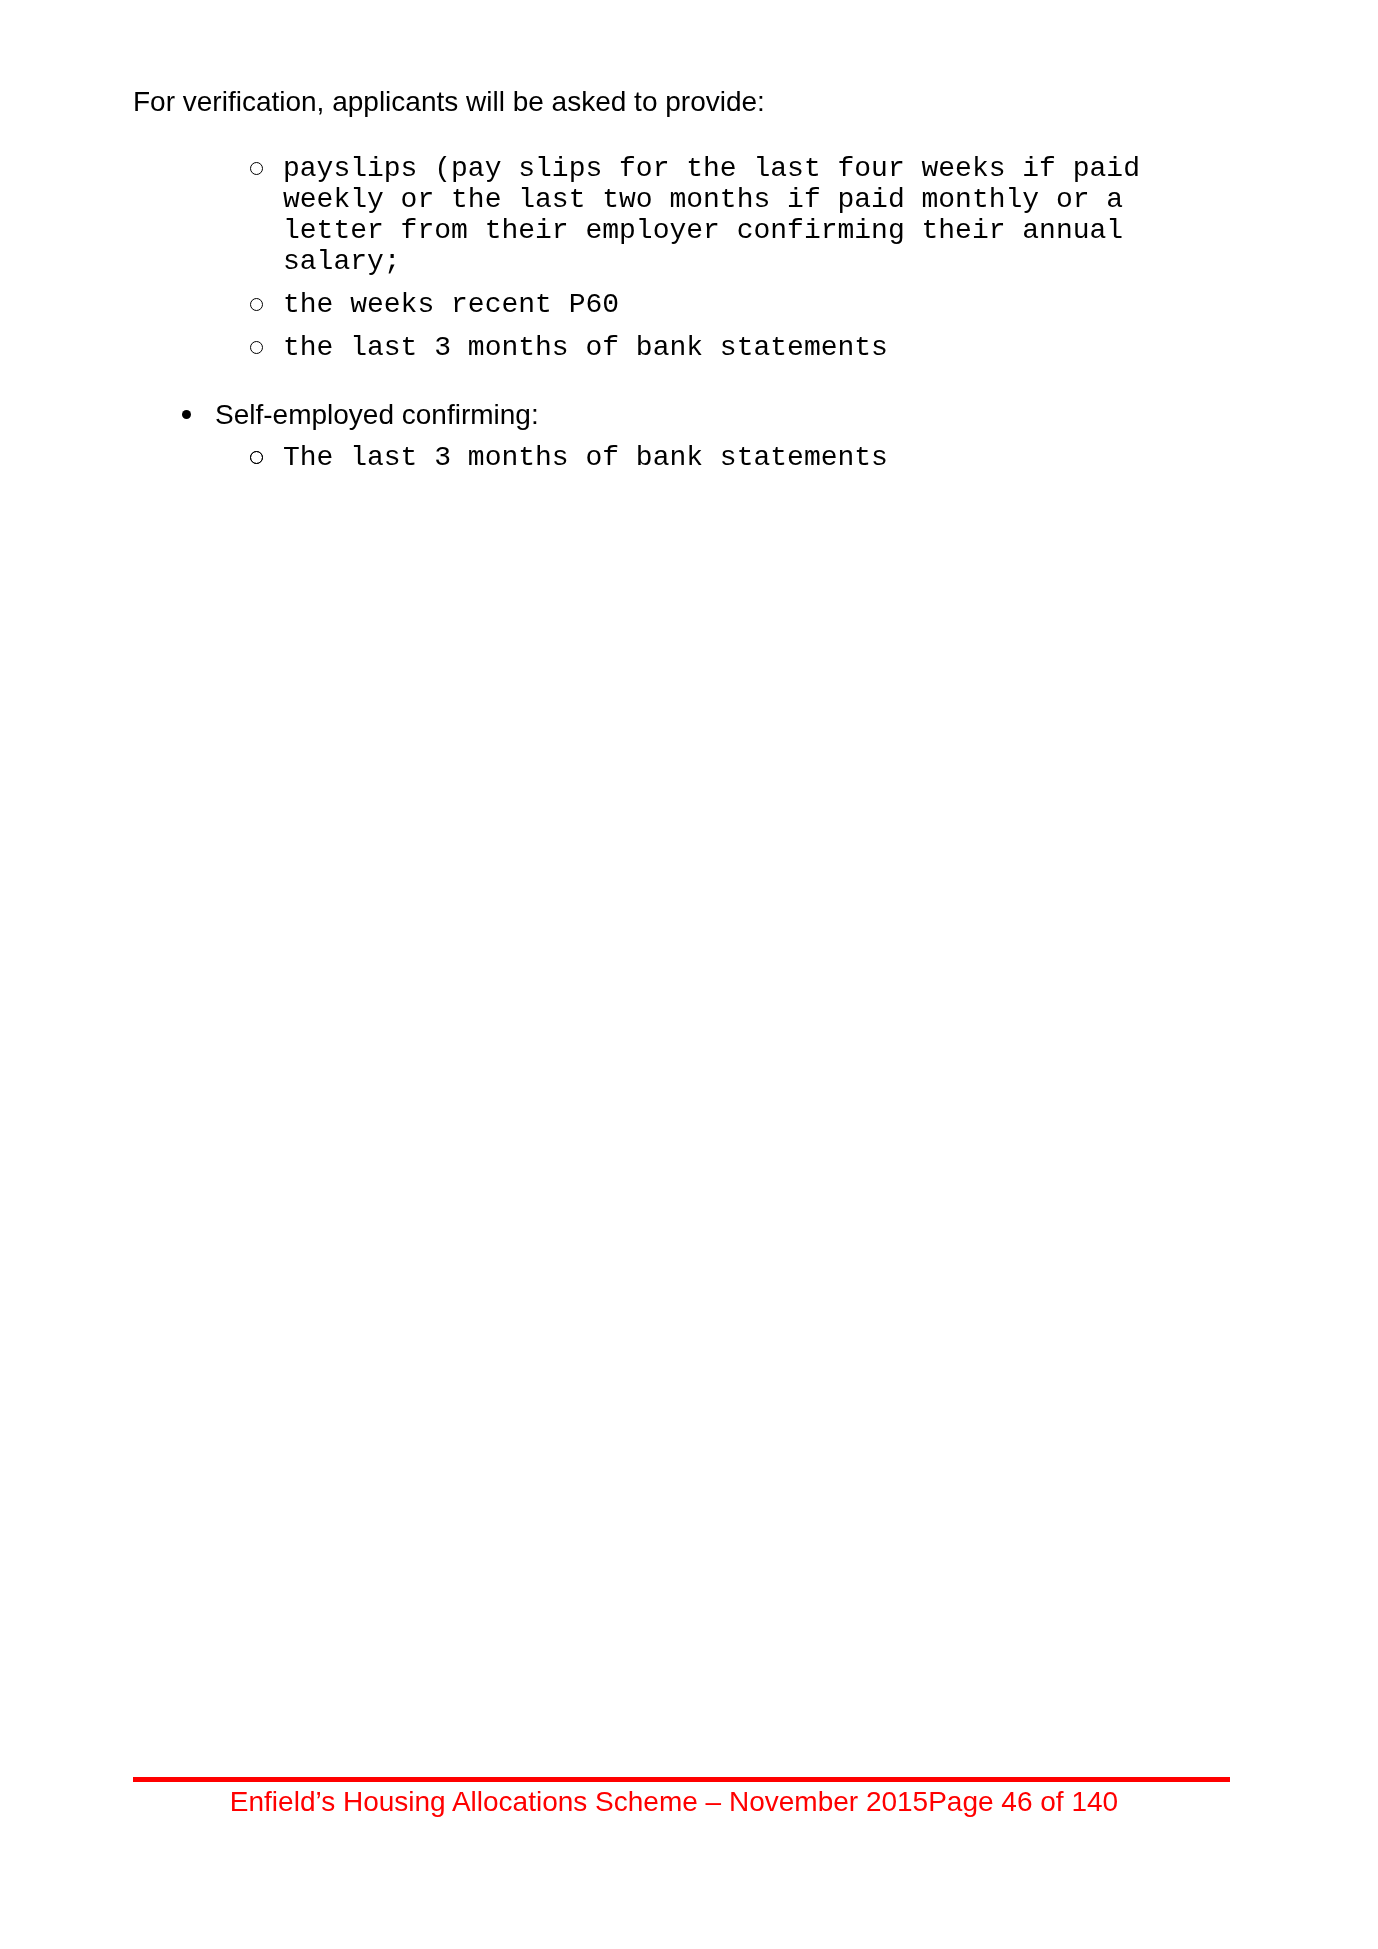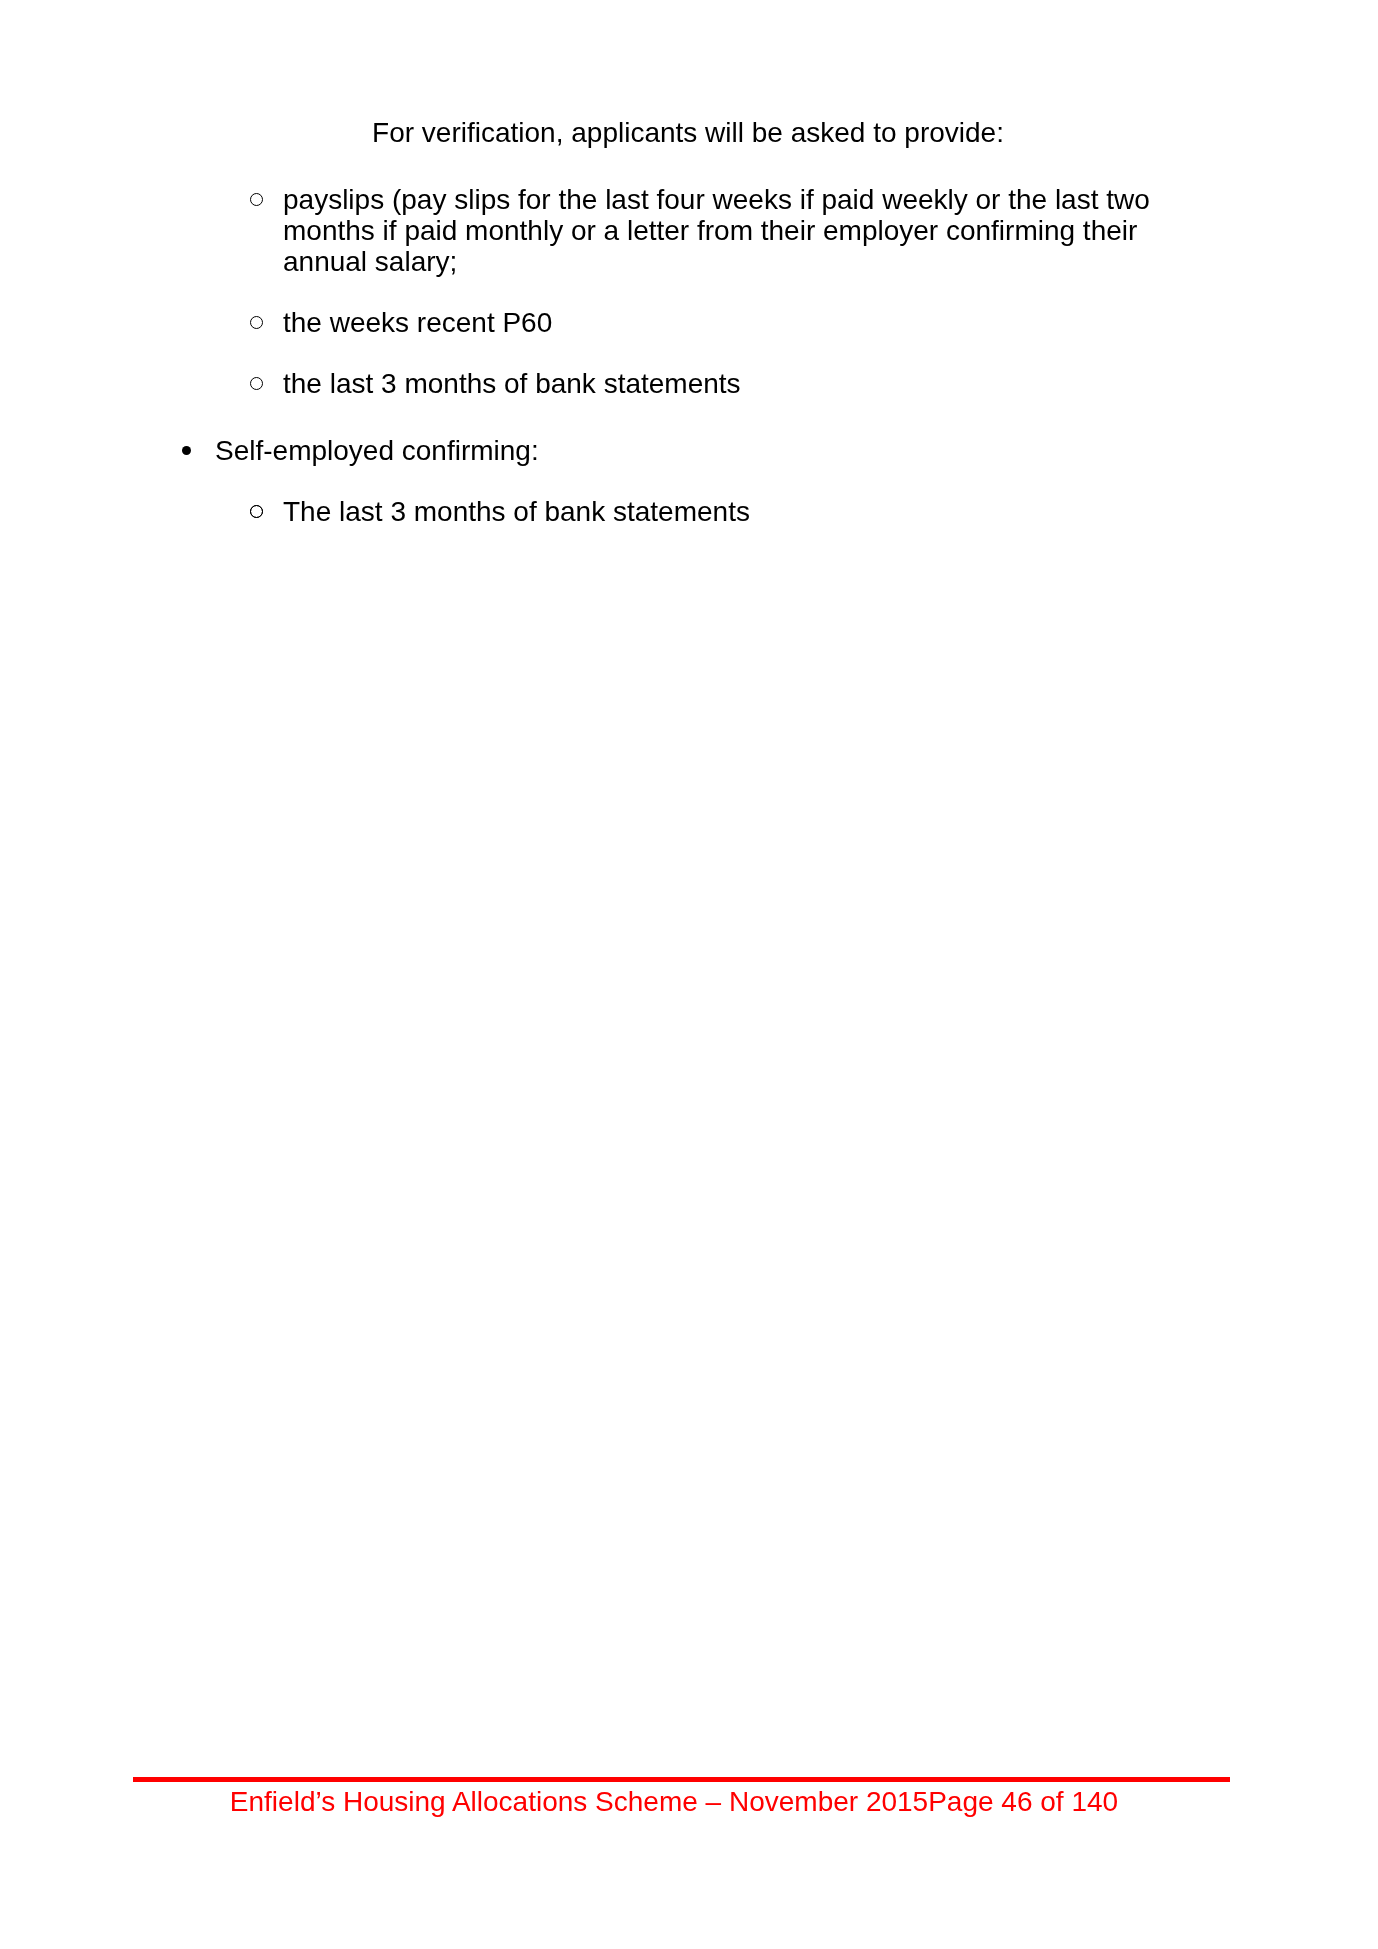--- a/index.html
+++ b/index.html
@@ -18,43 +18,43 @@
     color: #000000;
     overflow: hidden;
   }
   .content {
     position: absolute;
     left: 133px;
     top: 0;
     width: 1110px;
   }
   .intro {
-    margin: 117px 0 0 0;
-    text-align: center;
+    margin: 86px 0 0 0;
   }
   .l1-item {
     margin-top: 36px;
   }
   .l1-head {
     position: relative;
     padding-left: 82px;
   }
   .bullet-dot {
     position: absolute;
     left: 49px;
     top: 11px;
     width: 9px;
     height: 9px;
     border-radius: 50%;
     background: #000000;
   }
   .l2-item {
     position: relative;
     padding-left: 150px;
-    margin-top: 30px;
+    margin-top: 12px;
+    font-family: Liberation Mono, monospace;
   }
   .bullet-circle {
     position: absolute;
     left: 117px;
     top: 9px;
     width: 13px;
     height: 13px;
     border: 1.5px solid #000000;
     border-radius: 50%;
     box-sizing: border-box;

